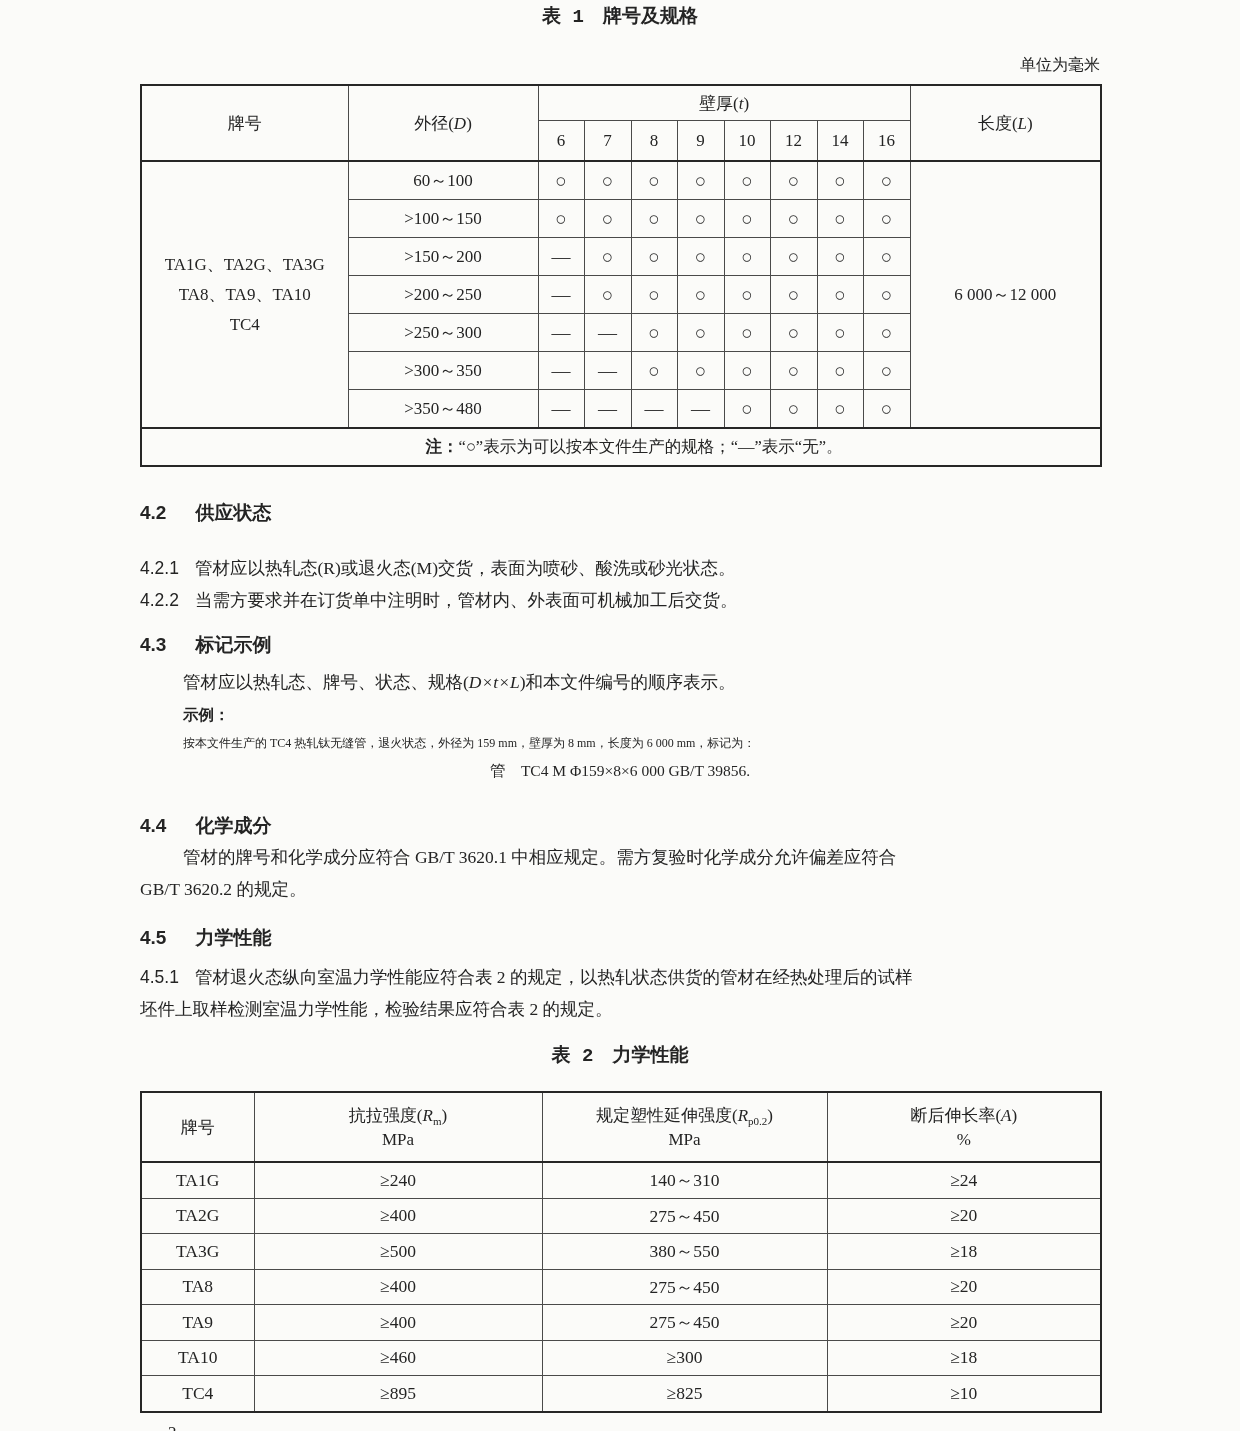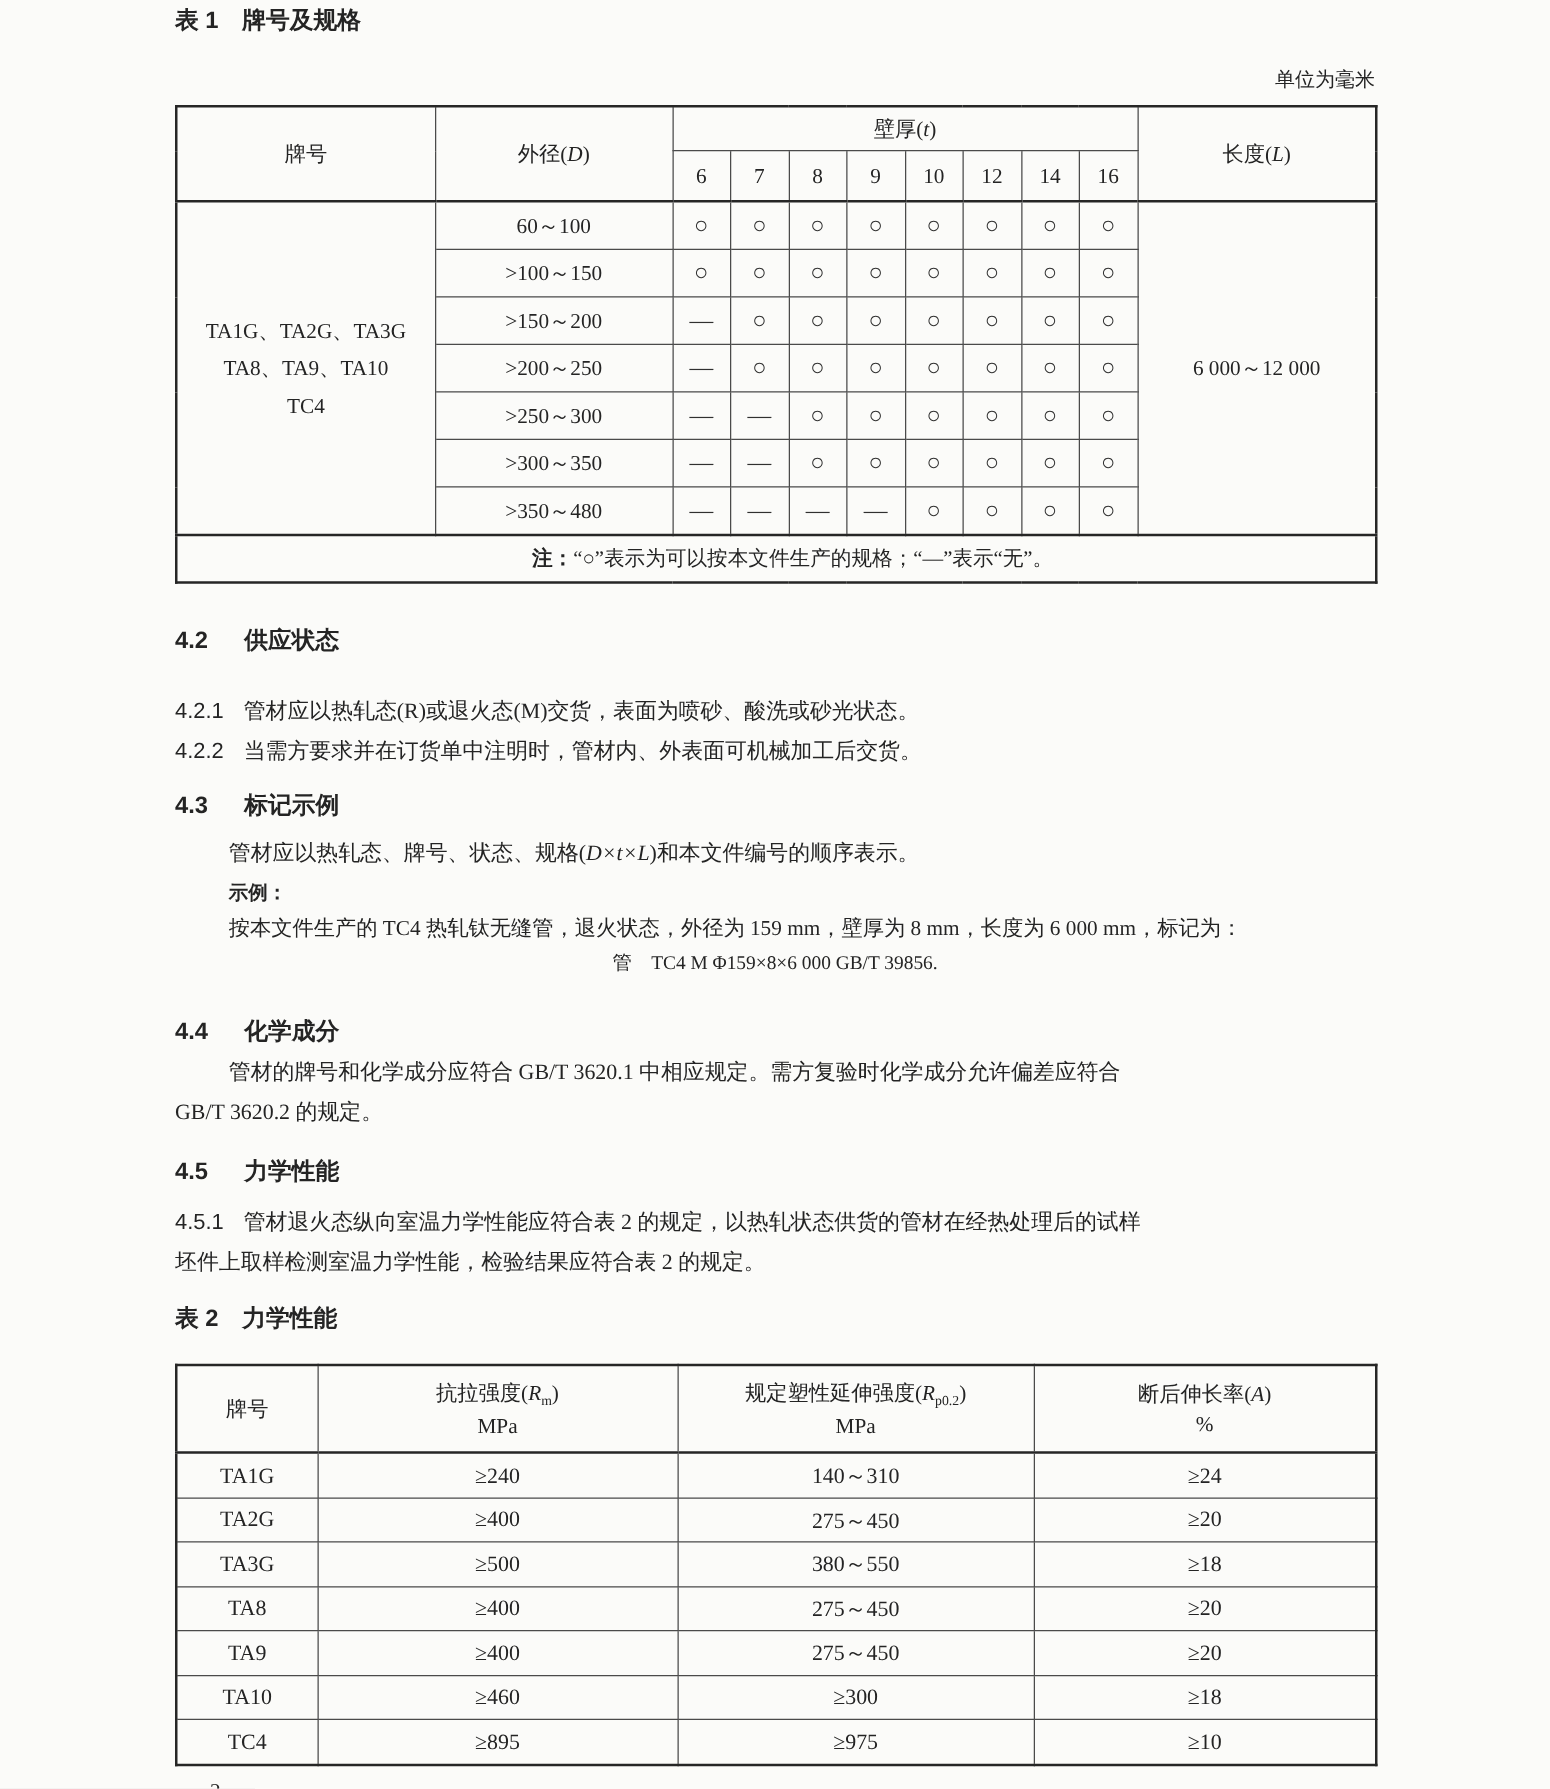--- a/index.html
+++ b/index.html
@@ -3,22 +3,22 @@
 <meta charset="utf-8">
 <style>
   html,body{margin:0;padding:0;background:#e8e8e8;}
   .page{
     width:1240px;height:1431px;box-sizing:border-box;
     margin:0 auto;background:#fbfbf9;color:#242424;
     font-family:"Liberation Serif","DejaVu Serif",serif;
     padding:4px 140px 0 140px;position:relative;overflow:hidden;
   }
   .tbl-title{
-    font-family:Liberation Sans, sans-serif;
-    font-weight:bold;font-size:19px;text-align:left;line-height:26px;
+    font-family:Liberation Mono, monospace;
+    font-weight:bold;font-size:19px;text-align:center;line-height:26px;
   }
   .unit-note{text-align:right;font-size:16px;line-height:22px;margin-top:24px;margin-bottom:8px;}
   
   table.doc{border-collapse:collapse;table-layout:fixed;width:960px;border:2px solid #262626;}
   table.doc td{border:1px solid #4a4a4a;text-align:center;vertical-align:middle;padding:0;font-size:17px;color:#242424;}
   .t1 tr.h1 td{height:34px;}
   .t1 tr.h2 td{height:39px;}
   .t1 td.hdr-b{border-bottom:2px solid #262626;}
   .t1 tr.r td{height:37px;}
   .t1 .grade-cell div{line-height:30px;}
@@ -35,21 +35,21 @@
     font-family:"Liberation Sans","DejaVu Sans",sans-serif;font-weight:bold;
     font-size:19px;line-height:26px;
   }
   .sec-h .num{margin-right:29px;}
   .para{font-size:17.5px;line-height:32px;}
   .pnum{
     font-family:"Liberation Sans","DejaVu Sans",sans-serif;font-weight:normal;
     font-size:17.5px;margin-right:16px;
   }
   .indent{text-indent:43px;}
-  .example{margin-left:43px;font-size:17px;line-height:24px;}
+  .example{margin-left:43px;font-size:12px;line-height:24px;}
   .example-label{font-family:"Liberation Sans","DejaVu Sans",sans-serif;font-weight:bold;font-size:15.5px;line-height:24px;margin-left:43px;}
   .ex-center{text-align:center;font-size:15.5px;line-height:24px;margin-left:0;}
   
   .t2 tr.h td{height:68px;border-bottom:2px solid #262626;}
   .t2 .hcell .u{margin-top:3px;}
   .t2 tr.r td{height:34.5px;font-size:17.5px;}
   .page-num{font-size:17px;margin-top:8px;padding-left:28px;line-height:24px;}
 </style>
 </head>
 <body>
@@ -272,21 +272,21 @@
       </tr>
       <tr class="r">
         <td>TA10</td>
         <td>≥460</td>
         <td>≥300</td>
         <td>≥18</td>
       </tr>
       <tr class="r">
         <td>TC4</td>
         <td>≥895</td>
-        <td>≥975</td>
+        <td>≥825</td>
         <td>≥10</td>
       </tr>
     </tbody>
   </table>
 
   <div class="page-num">2</div>
 
 </div>
 
 </body></html>

